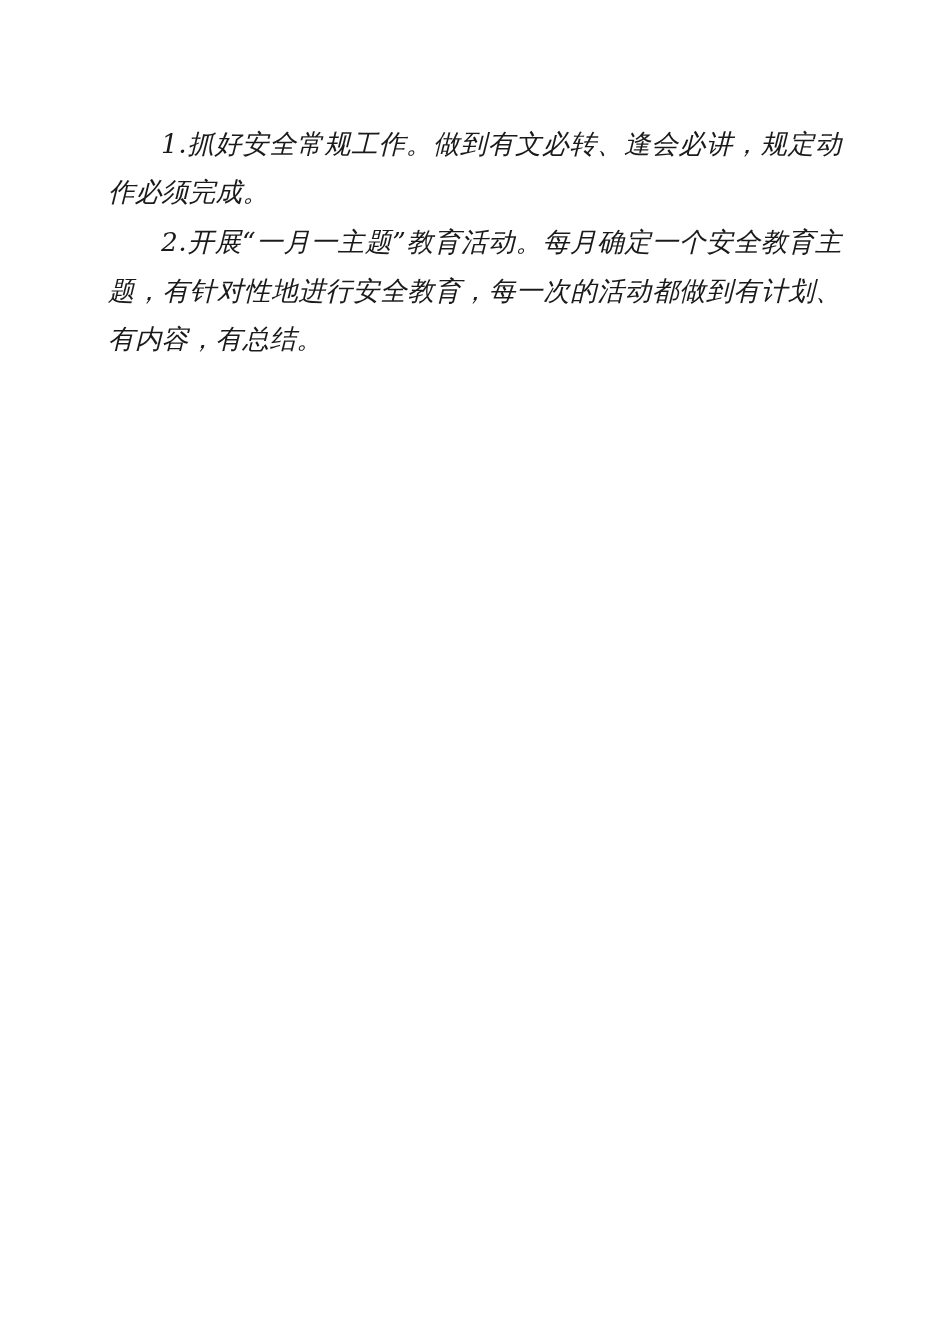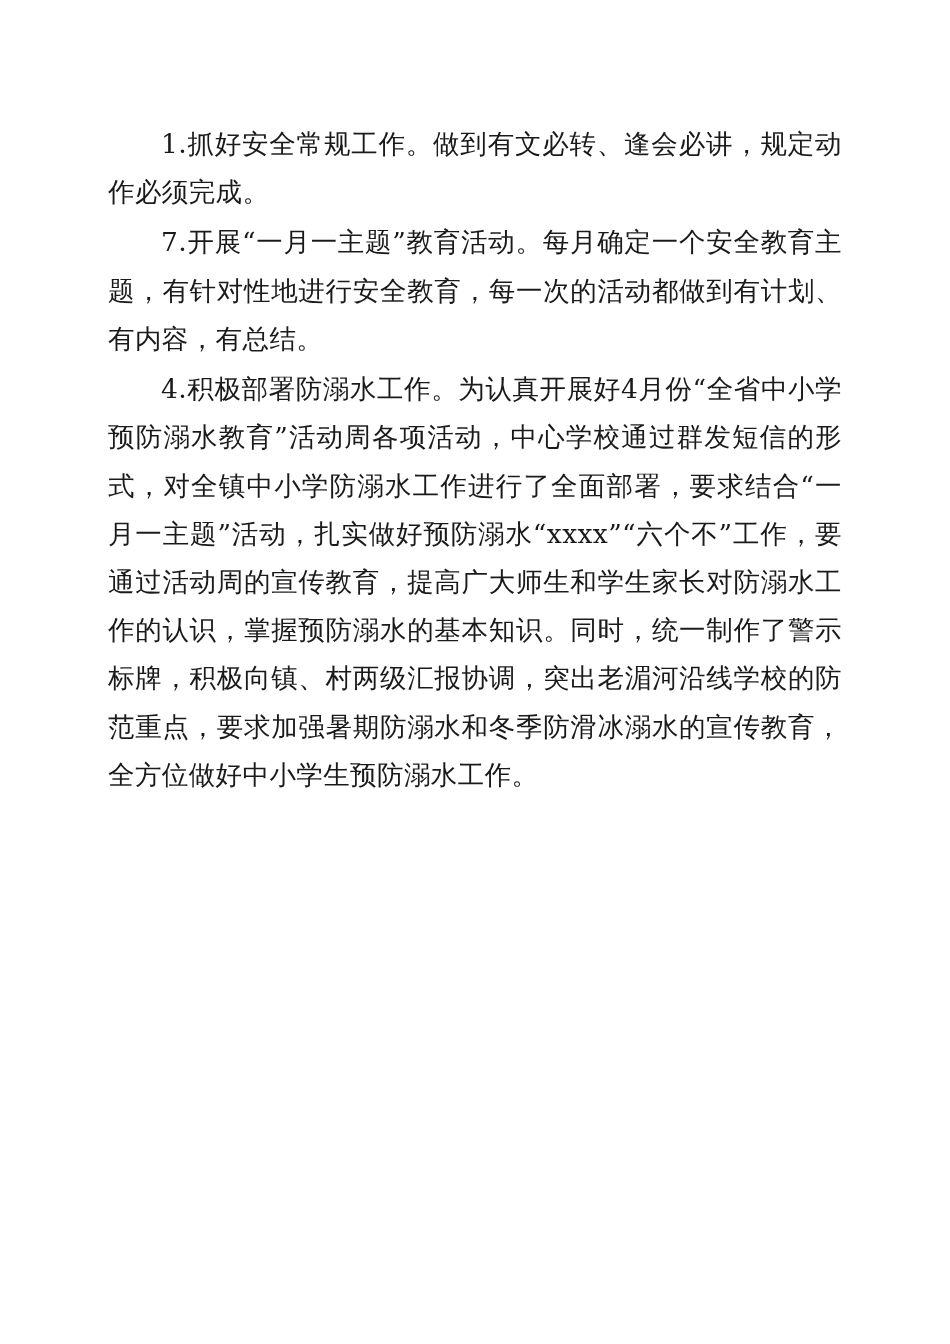--- a/index.html
+++ b/index.html
@@ -12,20 +12,21 @@
     height: 1344px;
     font-family: "DejaVu Serif", serif;
     color: #1a1a1a;
   }
   .page {
     width: 950px;
     height: 1344px;
     box-sizing: border-box;
     padding: 120px 108px 80px 108px;
     position: relative;
+    font-style: italic;
   }
   .doc-body {
     display: block;
   }
   .para {
     font-size: 26.5px;
     line-height: 1.82;
     text-align: justify;
     text-justify: inter-ideograph;
     margin: 0 0 2px 0;
@@ -33,16 +34,15 @@
     letter-spacing: 0.4px;
     word-break: break-all;
   }
 </style>
 </head>
 <body>
 
 <div class="page">
   <div class="doc-body">
     <p class="para">1.抓好安全常规工作。做到有文必转、逢会必讲，规定动作必须完成。</p>
-    <p class="para">7.开展“一月一主题”教育活动。每月确定一个安全教育主题，有针对性地进行安全教育，每一次的活动都做到有计划、有内容，有总结。</p>
-    <p class="para">4.积极部署防溺水工作。为认真开展好4月份“全省中小学预防溺水教育”活动周各项活动，中心学校通过群发短信的形式，对全镇中小学防溺水工作进行了全面部署，要求结合“一月一主题”活动，扎实做好预防溺水“xxxx”“六个不”工作，要通过活动周的宣传教育，提高广大师生和学生家长对防溺水工作的认识，掌握预防溺水的基本知识。同时，统一制作了警示标牌，积极向镇、村两级汇报协调，突出老湄河沿线学校的防范重点，要求加强暑期防溺水和冬季防滑冰溺水的宣传教育，全方位做好中小学生预防溺水工作。</p>
+    <p class="para">2.开展“一月一主题”教育活动。每月确定一个安全教育主题，有针对性地进行安全教育，每一次的活动都做到有计划、有内容，有总结。</p>
   </div>
 </div>
 
 </body></html>

